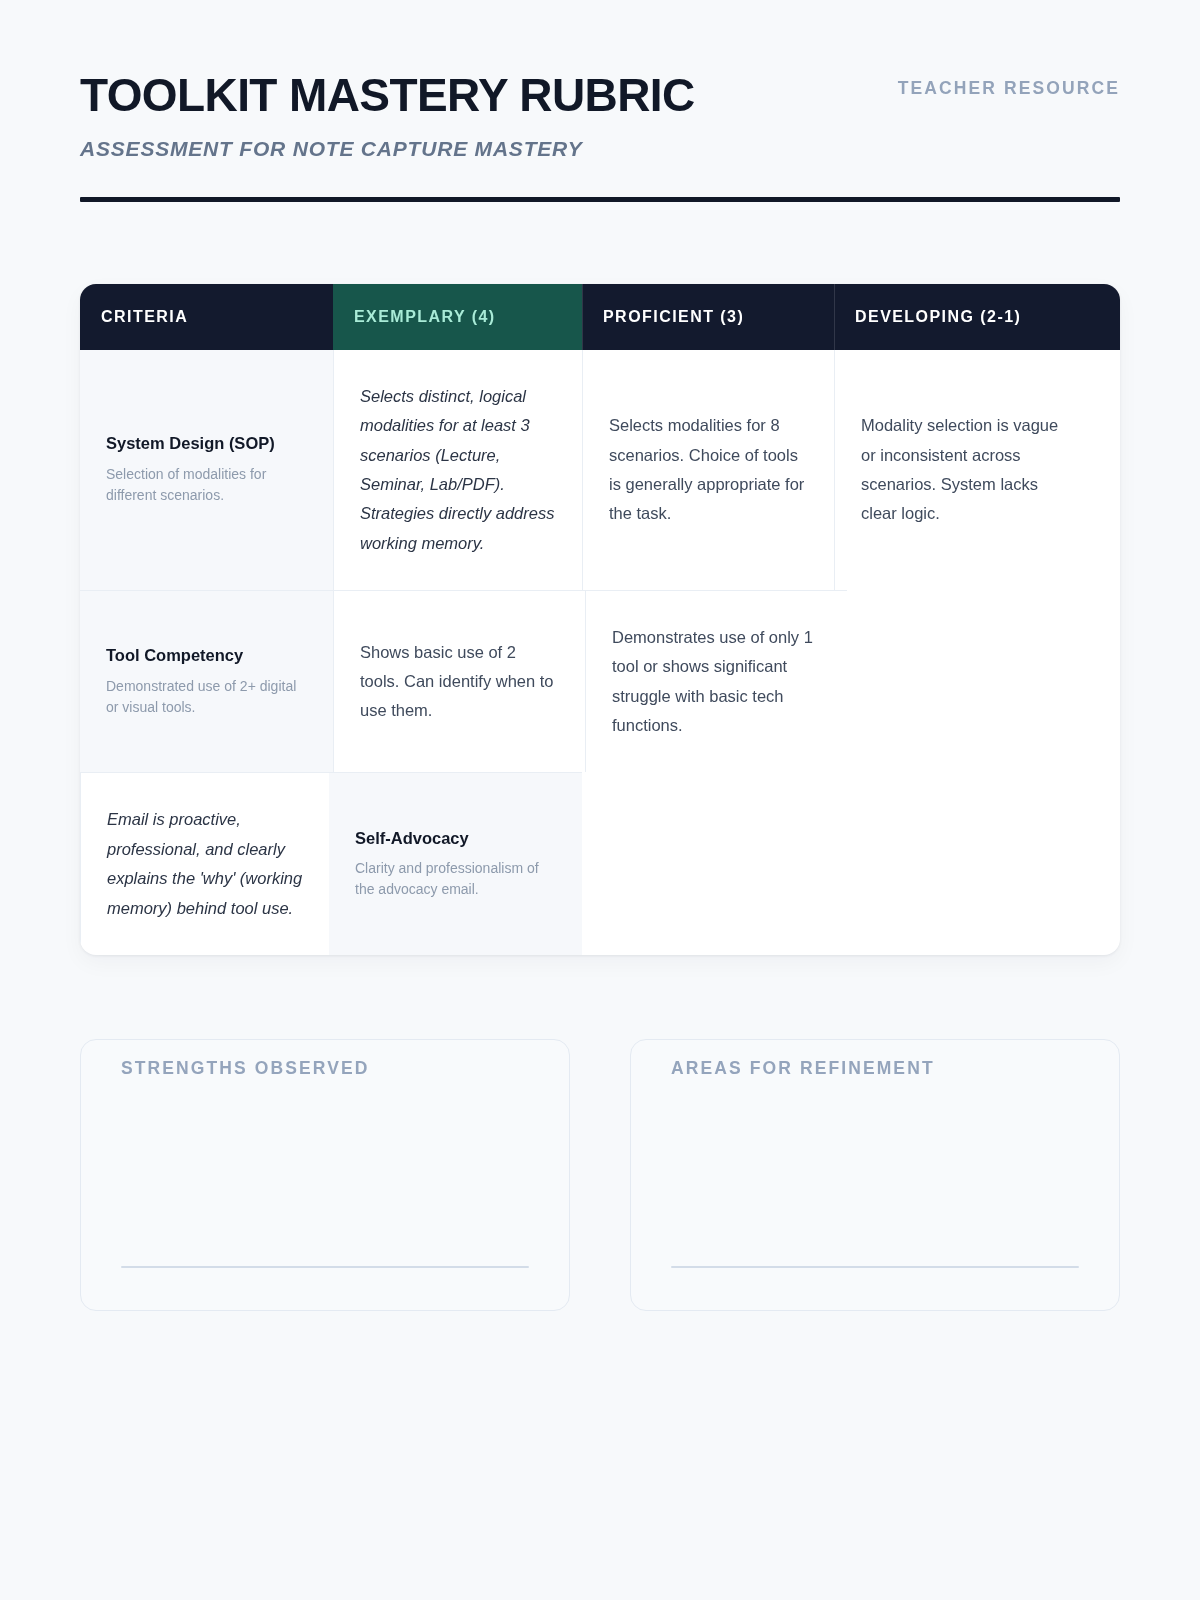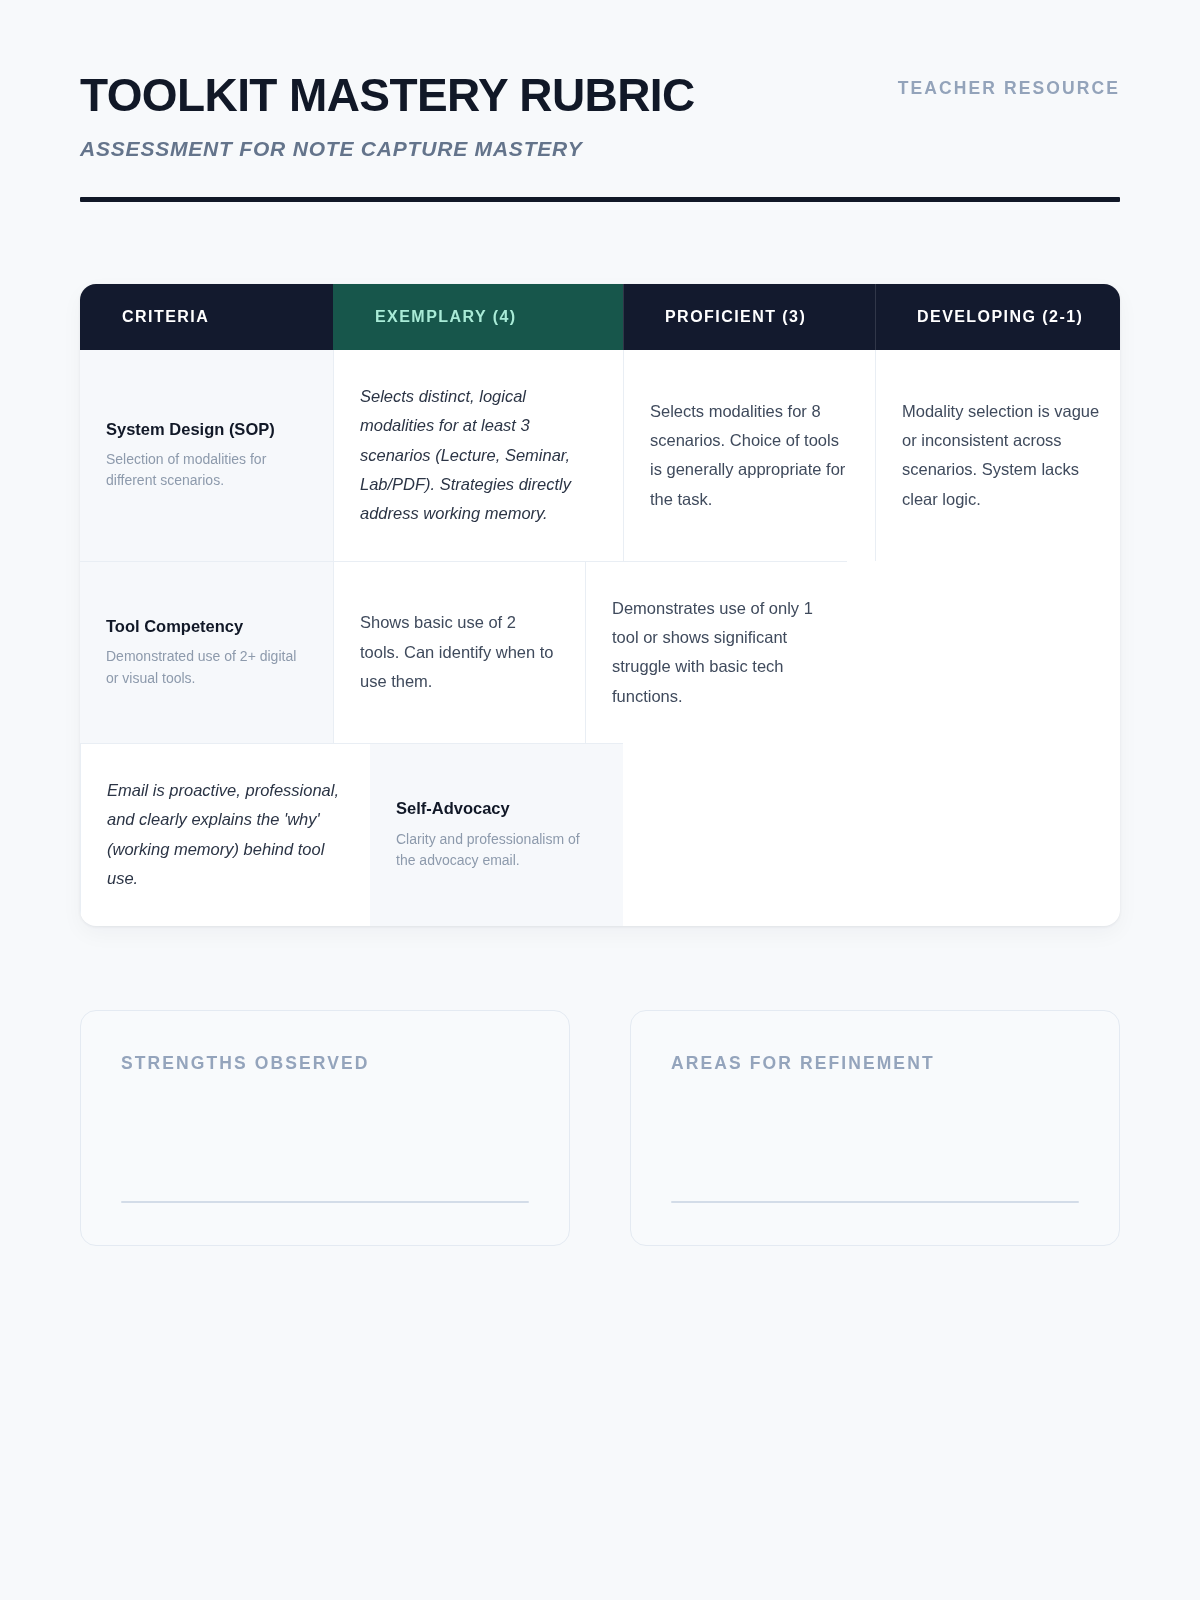--- a/index.html
+++ b/index.html
@@ -71,41 +71,41 @@
     background: #FFFFFF;
     box-shadow: 0 1px 3px rgba(15,23,42,0.07), 0 8px 22px rgba(15,23,42,0.04);
   }
   .rubric-row {
     display: flex;
   }
   .rubric-head {
     background: #131A2E;
   }
   .rubric-head .cell {
-    padding: 24px 42px;
+    padding: 24px 21px;
     font-size: 16px;
     font-weight: bold;
     letter-spacing: 1.45px;
     color: #FFFFFF;
     text-transform: uppercase;
     display: flex;
     align-items: center;
     min-height: 40px;
     box-sizing: border-box;
   }
   .rubric-head .cell.exemplary {
     background: #17564B;
     color: #A9EBD7;
   }
   .rubric-head .cell.sep {
     box-shadow: inset 1px 0 0 rgba(255,255,255,0.13);
   }
 
   .col-criteria { width: 253px; flex: none; }
-  .col-ex       { width: 290px; flex: none; }
+  .col-ex       { width: 249px; flex: none; }
   .col-pro      { width: 252px; flex: none; }
   .col-dev      { width: 262px; flex: none; }
 
   .rubric-body .cell {
     box-sizing: border-box;
     padding: 32px 26px;
     border-top: 1px solid #E9EEF4;
     border-left: 1px solid #E9EEF4;
     display: flex;
     flex-direction: column;
@@ -139,26 +139,26 @@
   }
 
   
   .notes {
     display: flex;
     gap: 60px;
     margin-top: 84px;
   }
   .note-box {
     flex: 1 1 0;
-    height: 236px;
+    height: 272px;
     box-sizing: border-box;
     border: 1px solid #E4EAF2;
     border-radius: 16px;
     background: #F8FAFC;
-    padding: 42px 40px 0 40px;
+    padding: 18px 40px 0 40px;
     position: relative;
   }
   .note-title {
     font-size: 17.5px;
     font-weight: bold;
     letter-spacing: 2.1px;
     color: #94A4BC;
     text-transform: uppercase;
   }
   .note-line {

